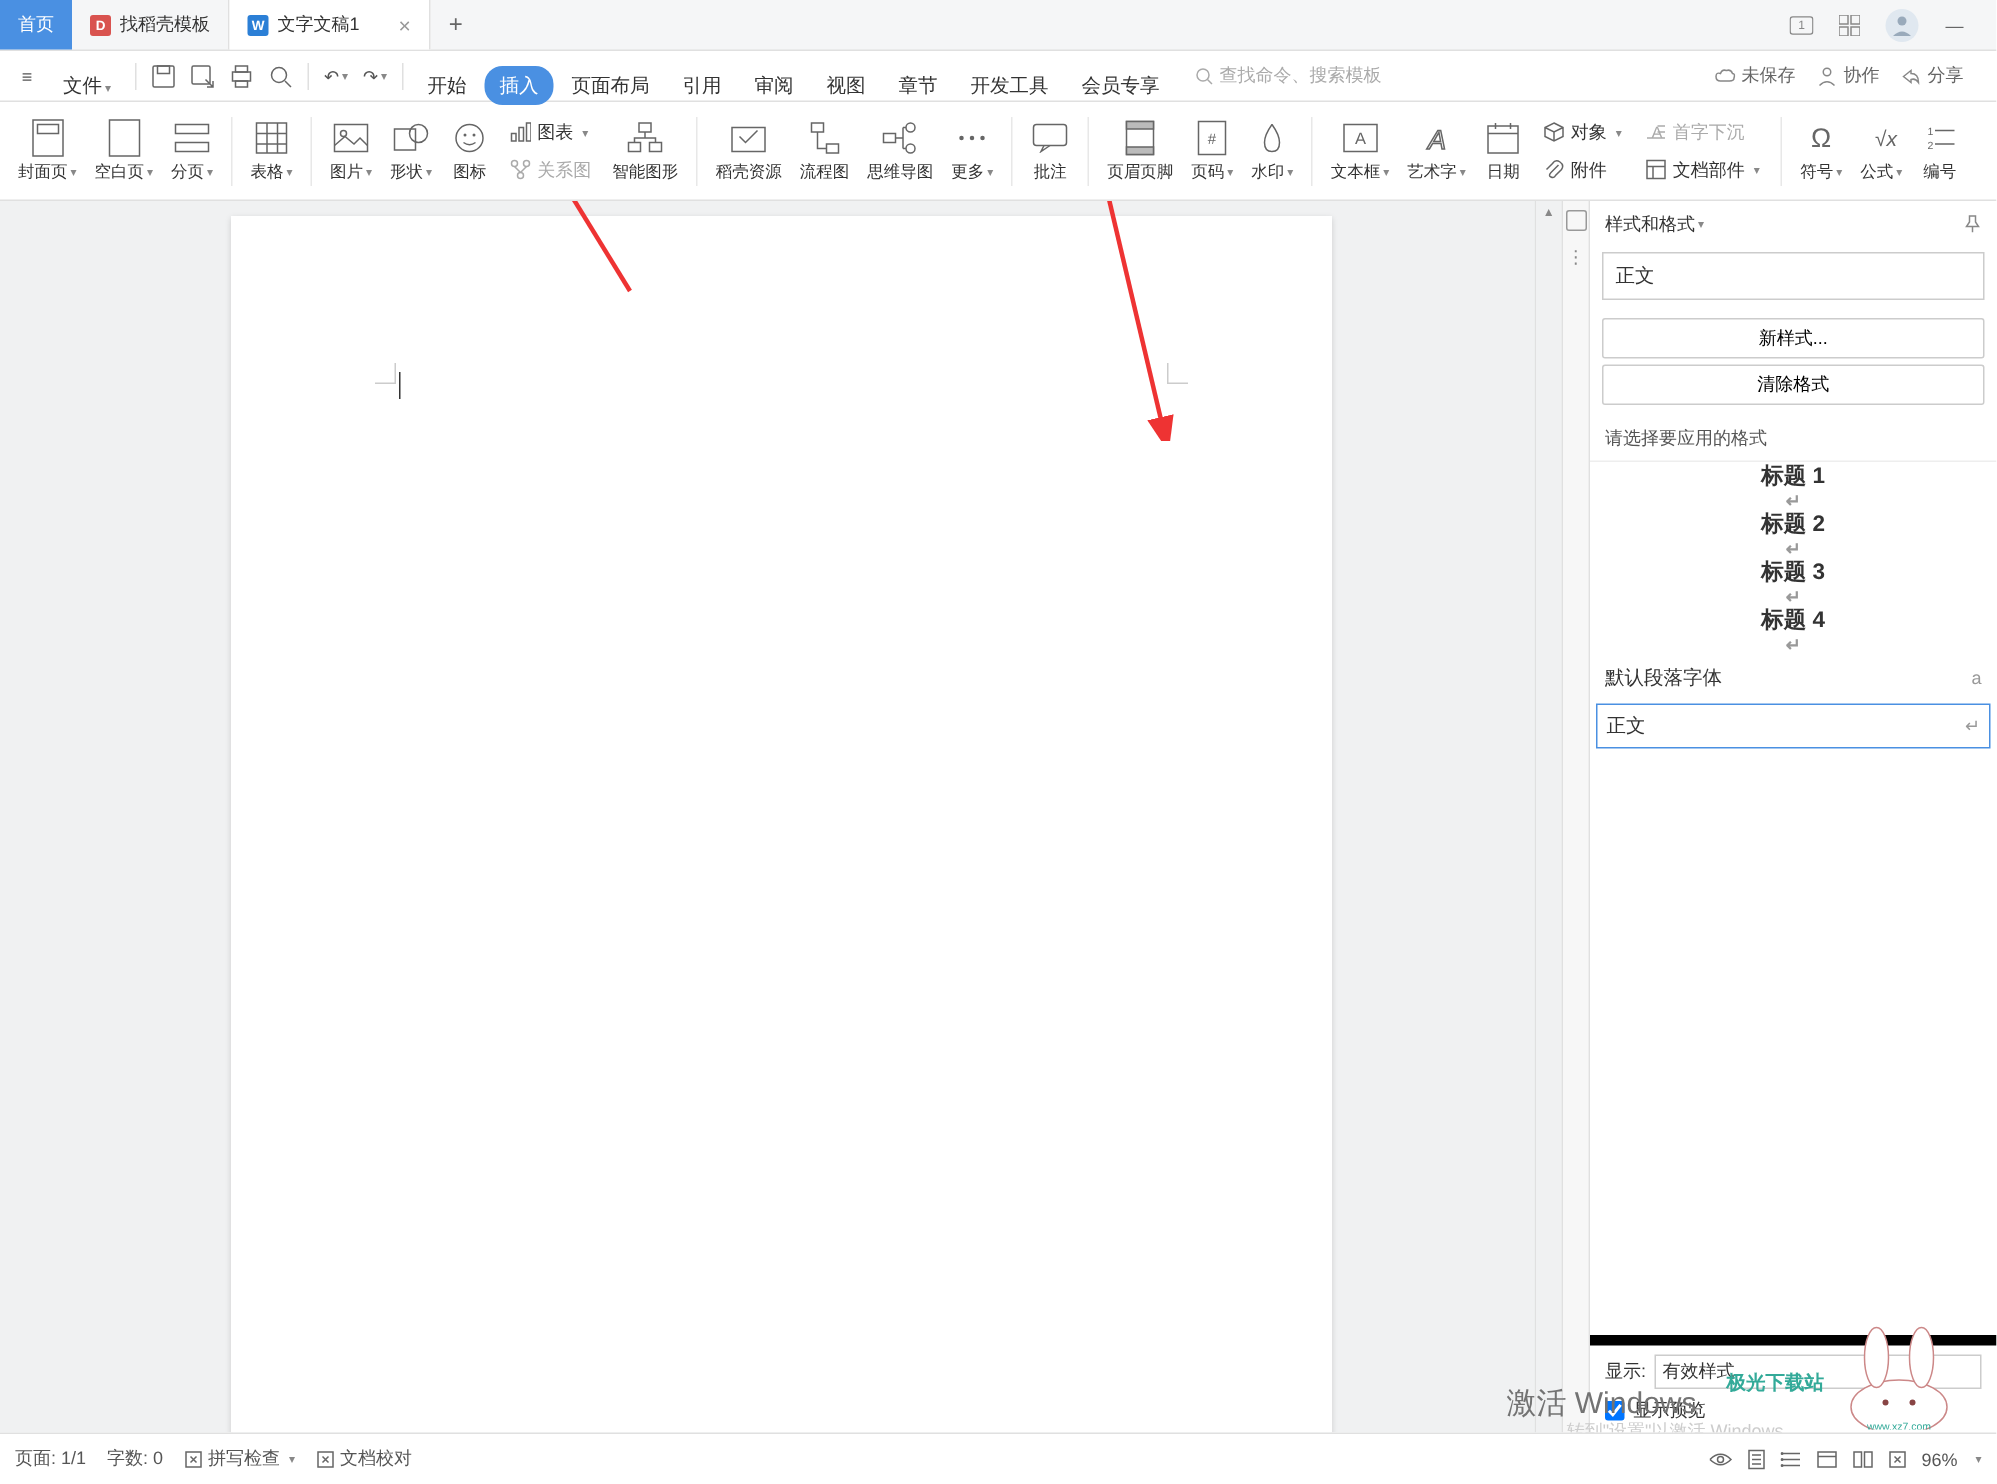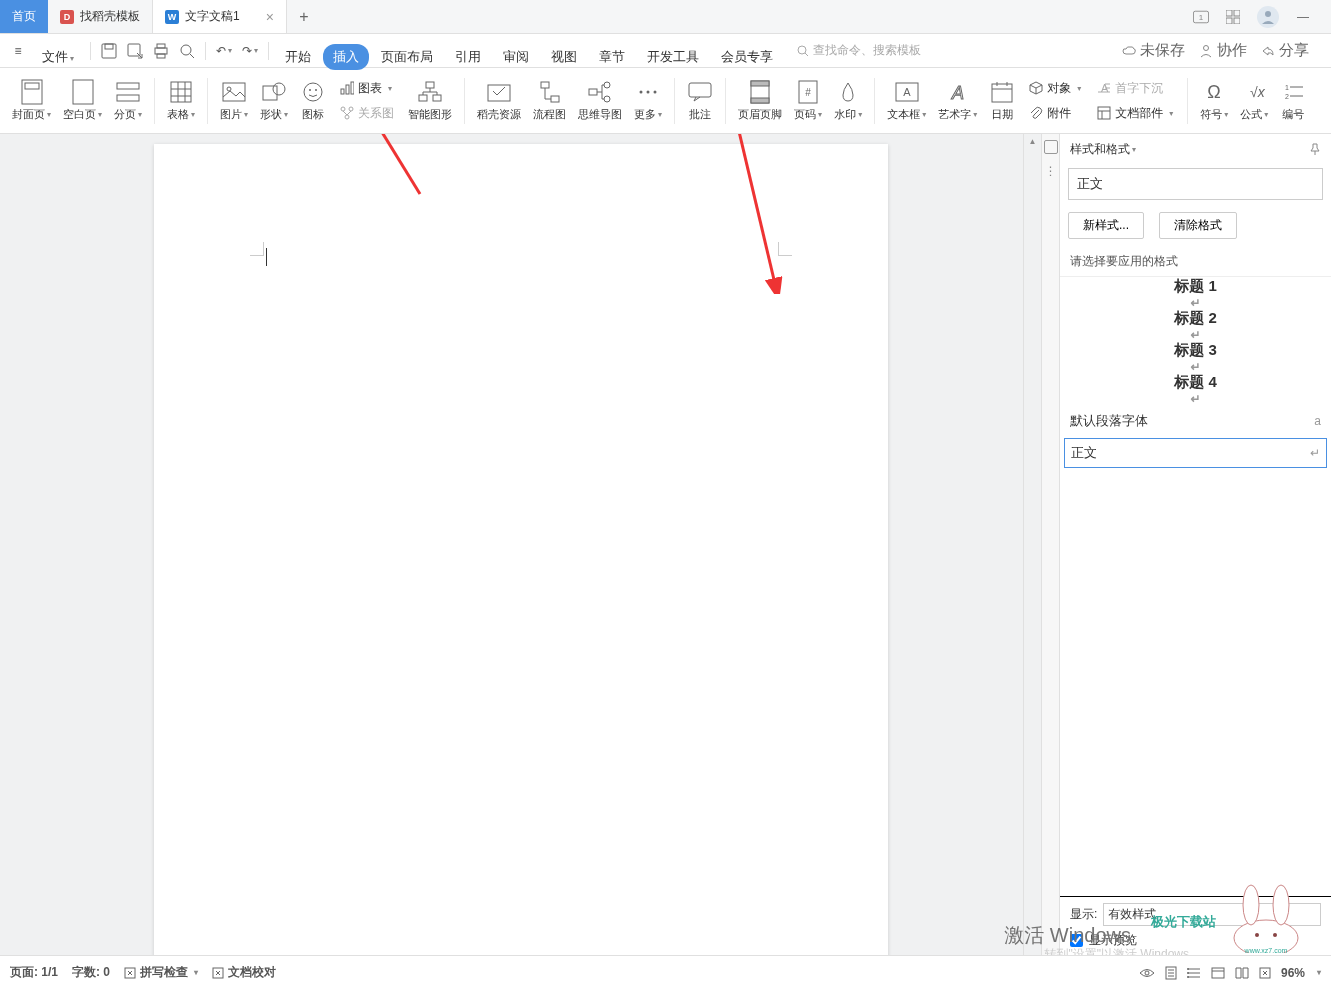--- a/index.html
+++ b/index.html
@@ -19,21 +19,21 @@
 .tab-icon.red { background: #d9534f; }
 .tab-icon.blue { background: #2b7fd6; }
 
 
 .menurow { height: 34px; display: flex; align-items: center; padding: 0 6px; border-bottom: 1px solid #e0e0e0; gap: 2px; }
 .menuitem { padding: 4px 10px; font-size: 13px; cursor: pointer; border-radius: 12px; color: #333; margin-top: 12px; }
 .menuitem.active { background: #4a90e2; color: #fff; }
 .iconbtn { width: 24px; height: 24px; display: flex; align-items: center; justify-content: center; color: #555; cursor: pointer; border-radius: 3px; }
 .sep { width: 1px; height: 18px; background: #e0e0e0; margin: 0 4px; }
 .search-placeholder { color: #aaa; font-size: 12px; margin-left: 12px; display: flex; align-items: center; gap: 4px; }
-.menurow-right { margin-left: auto; display: flex; align-items: center; gap: 14px; color: #666; font-size: 15px; padding-right: 16px; }
+.menurow-right { margin-left: auto; display: flex; align-items: center; gap: 14px; color: #666; font-size: 12px; padding-right: 16px; }
 .menurow-right span { display: flex; align-items: center; gap: 4px; cursor: pointer; }
 .dropdown-caret { font-size: 8px; margin-left: 2px; color: #888; }
 
 
 .ribbon { height: 66px; border-bottom: 1px solid #e0e0e0; display: flex; align-items: center; padding: 0 6px; }
 .rbtn { display: flex; flex-direction: column; align-items: center; justify-content: center; height: 60px; padding: 0 6px; cursor: pointer; border-radius: 3px; position: relative; }
 .rbtn .ricon { width: 26px; height: 26px; display: flex; align-items: center; justify-content: center; color: #555; margin-bottom: 2px; }
 .rbtn .rlabel { font-size: 11px; color: #333; white-space: nowrap; display: flex; align-items: center; }
 .rsep { width: 1px; height: 46px; background: #e8e8e8; margin: 0 6px; }
 .rbtn-small { display: flex; align-items: center; padding: 2px 4px; font-size: 12px; cursor: pointer; color: #333; gap: 4px; border-radius: 3px; }
@@ -51,35 +51,35 @@
 .cursor-line { position: absolute; top: 104px; left: 112px; width: 1px; height: 18px; background: #333; }
 
 
 .arrow-svg { position: absolute; pointer-events: none; }
 
 
 .sidepanel { width: 272px; background: #fff; border-left: 1px solid #e0e0e0; display: flex; flex-direction: column; }
 .sidepanel-header { height: 30px; display: flex; align-items: center; padding: 0 10px; font-size: 12px; color: #333; }
 .sidepanel-header .pin { margin-left: auto; color: #888; cursor: pointer; }
 .style-current { margin: 4px 8px; border: 1px solid #ccc; height: 32px; display: flex; align-items: center; padding: 0 8px; font-size: 13px; }
-.style-btns { display: flex; gap: 15px; padding: 8px 8px; }
+.style-btns { display: flex; gap: 4px; padding: 8px 8px; flex-direction: column; }
 .style-btn { border: 1px solid #ccc; padding: 4px 14px; font-size: 12px; cursor: pointer; background: #fff; border-radius: 2px; }
 .style-prompt { padding: 6px 10px; font-size: 12px; color: #555; }
 .style-list { border-top: 1px solid #eee; }
 .style-item { height: 32px; display: flex; align-items: center; padding: 0 10px; cursor: pointer; justify-content: space-between; }
 .style-item.h { font-weight: bold; font-size: 15px; flex-direction: column; }
 .style-item.body { font-size: 13px; }
 .style-item.selected { border: 1px solid #4a90e2; margin: 1px 4px; height: 30px; padding: 0 6px; }
 .style-item .ret { color: #999; font-size: 12px; }
-.sidepanel-bottom { margin-top: auto; border-top: 1px solid #000000; padding: 6px 10px; font-size: 12px; display: flex; flex-direction: column; gap: 6px; }
+.sidepanel-bottom { margin-top: auto; border-top: 7px solid #000000; padding: 6px 10px; font-size: 12px; display: flex; flex-direction: column; gap: 6px; }
 .sidepanel-bottom .row { display: flex; align-items: center; gap: 6px; }
 .sidepanel-bottom select, .sidepanel-bottom .sel { border: 1px solid #ccc; font-size: 12px; padding: 2px 4px; flex: 1; }
 
 
-.statusbar { position: absolute; bottom: 0; left: 0; right: 0; height: 34px; border-top: 1px solid #e0e0e0; background: #fff; display: flex; align-items: center; padding: 0 10px; font-size: 12px; color: #555; gap: 14px; font-weight: bold; }
+.statusbar { position: absolute; bottom: 0; left: 0; right: 0; height: 34px; border-top: 1px solid #e0e0e0; background: #fff; display: flex; align-items: center; padding: 0 10px; font-size: 12px; color: #555; gap: 14px; }
 .statusbar .right { margin-left: auto; display: flex; align-items: center; gap: 10px; }
 .status-item { display: flex; align-items: center; gap: 4px; cursor: pointer; }
 .watermark { position: absolute; right: 200px; bottom: 40px; color: #737373; font-size: 20px; pointer-events: none; }
 .activate-txt { position: absolute; right: 130px; bottom: 26px; color: #ccc; font-size: 12px; pointer-events: none; }
 
 
 .bunny { position: absolute; right: 20px; bottom: 36px; width: 90px; height: 70px; pointer-events: none; }
 
 
 svg { display: block; }

